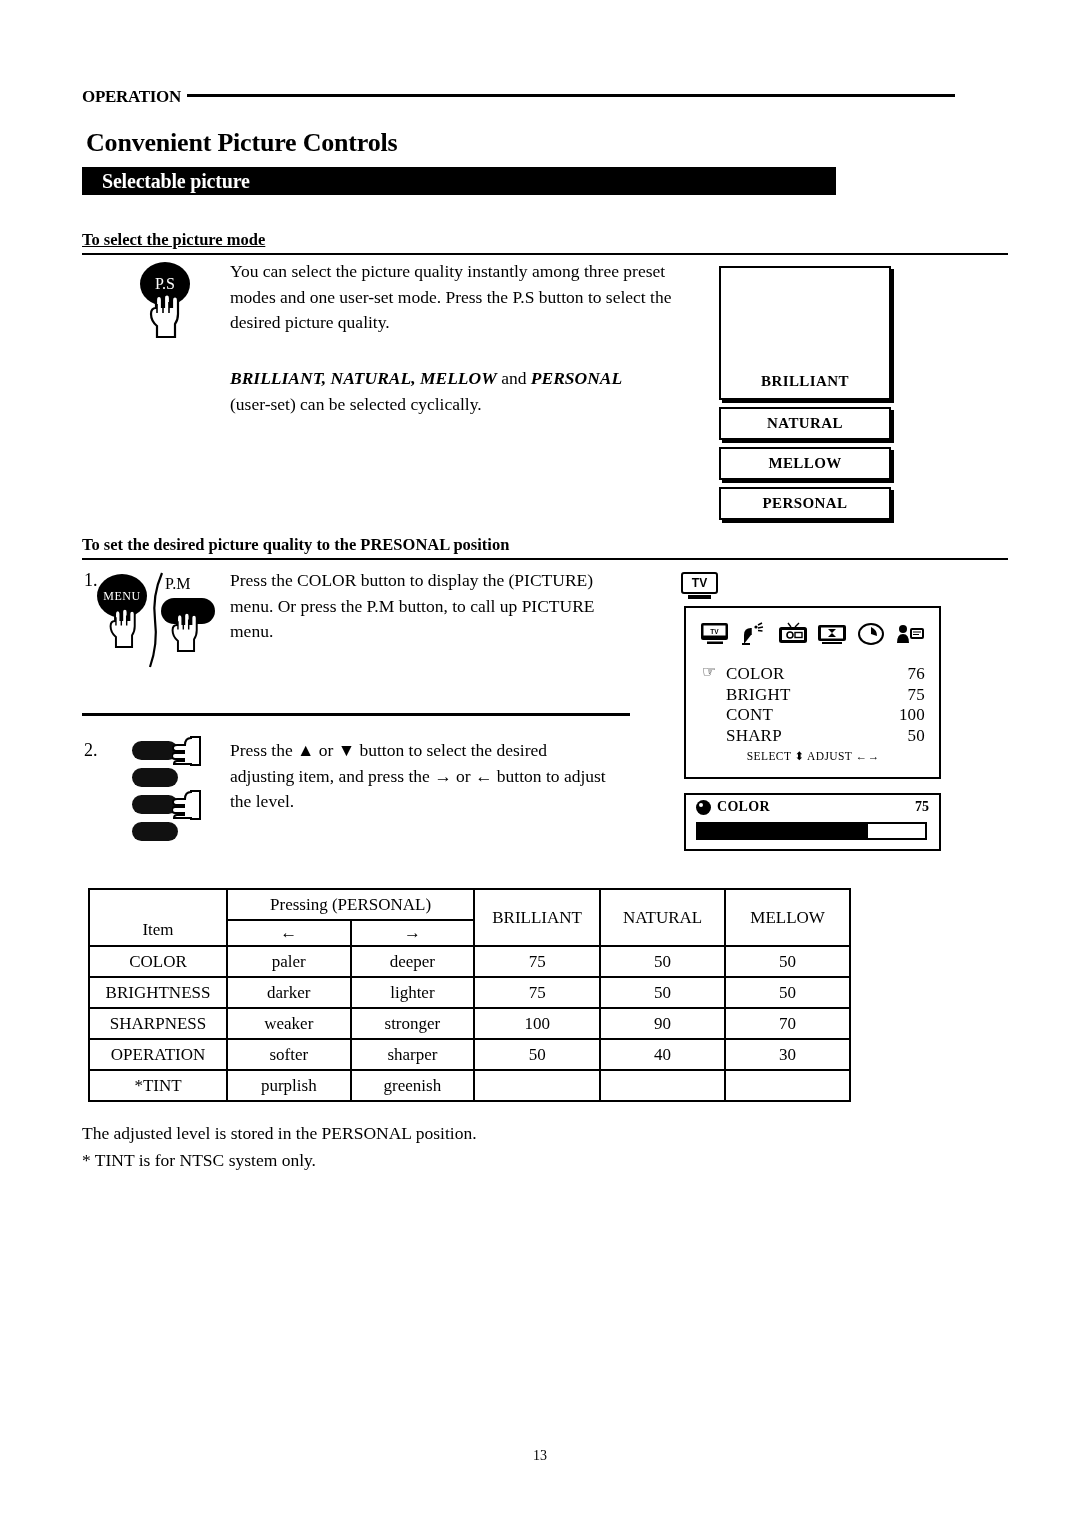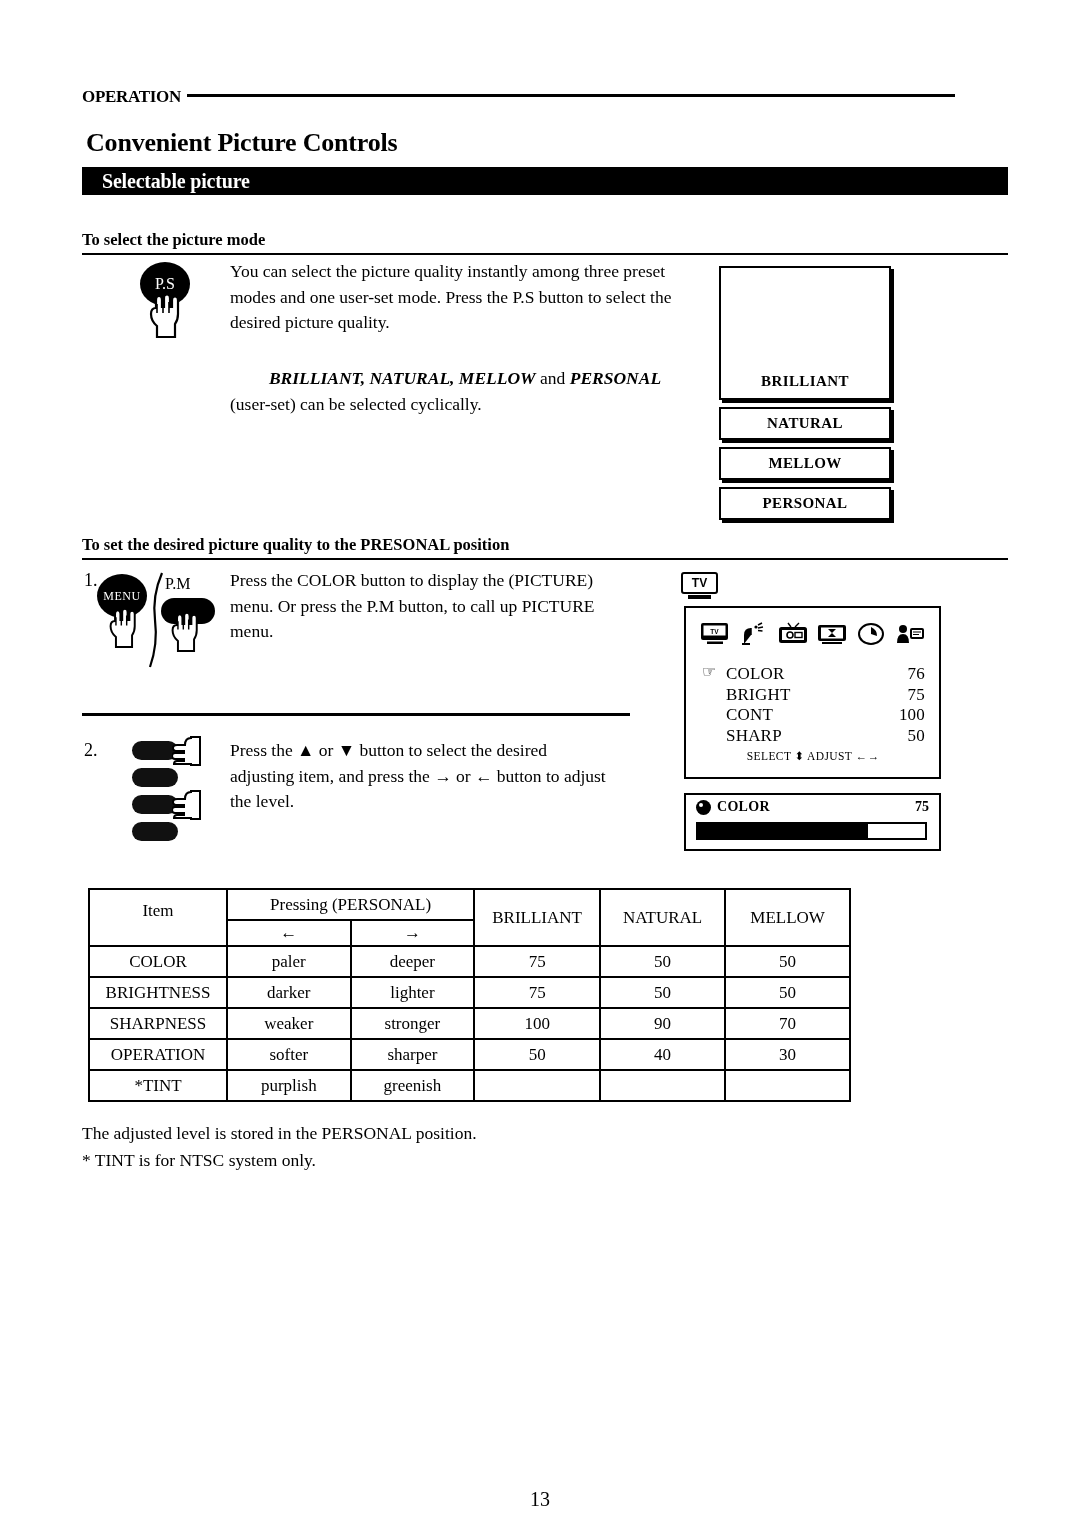--- a/index.html
+++ b/index.html
@@ -29,44 +29,44 @@
   }
 
   
   #page-title {
     position:absolute; left:86px; top:128px;
     font-weight:bold; font-size:26px; letter-spacing:-0.2px;
   }
 
   
   #section-bar {
-    position:absolute; left:82px; top:167px; width:926px; height:28px;
+    position:absolute; left:82px; top:167px; width:754px; height:28px;
     background:#000;
   }
   #section-bar-label {
     color:#fff; font-weight:bold; font-size:20px;
     line-height:28px; padding-left:20px; letter-spacing:-0.2px;
   }
 
   
   .sub-heading {
     position:absolute; font-weight:bold; font-size:16.5px;
     border-bottom:2.5px solid #000;
     padding-bottom:3px;
   }
-  #sub-heading-1 { left:82px; top:230px; width:926px; }
+  #sub-heading-1 { left:82px; top:230px; width:926px;text-decoration:underline; }
   #sub-heading-2 { left:82px; top:535px; width:926px; }
 
   
   .body-text { font-size:17.5px; line-height:25.5px; }
 
   #para-1 { position:absolute; left:230px; top:259px; width:470px; }
   #para-2 {
     position:absolute; left:230px; top:366px; width:470px;
-    font-weight:bold; font-style:italic;text-align:center;
+    font-weight:bold; font-style:italic;
   }
   #para-2 .reg { font-weight:normal; font-style:normal; }
   #para-3 { position:absolute; left:230px; top:392px; width:470px; }
 
   
   #ps-button-group { position:absolute; left:130px; top:262px; width:70px; height:80px; }
   .round-btn {
     width:50px; height:44px; border-radius:50%;
     background:#000; color:#fff;
     font-size:16px; font-weight:normal;
@@ -190,33 +190,33 @@
     border-collapse:collapse;
     font-size:17px;
   }
   #data-table td, #data-table th {
     border:2px solid #000;
     text-align:center;
     font-weight:normal;
     height:31px;
     padding:1px 2px;
   }
-  #data-table .hdr-item { width:140px; vertical-align:bottom; padding-bottom:24px; }
+  #data-table .hdr-item { width:140px; vertical-align:bottom; padding-bottom:5px; }
   #data-table .hdr-press { border-bottom:2px solid #000; }
   #data-table .arrow-cell { font-size:17px; height:26px; }
   #data-table .hdr-mode { width:128px; }
   .col-w-dir { width:128px; }
 
   
   #footnotes { position:absolute; left:82px; top:1120px; width:700px; font-size:17.5px; line-height:27px; }
 
   
   #page-number {
     position:absolute; left:0; right:0; top:1448px;
-    text-align:center; font-size:20px;margin-top:40px;
+    text-align:center; font-size:14px;
   }
 </style>
 </head>
 <body>
 
 <div id="operation-header">
   <span id="operation-title">OPERATION</span>
   <span id="operation-rule"></span>
 </div>
 

